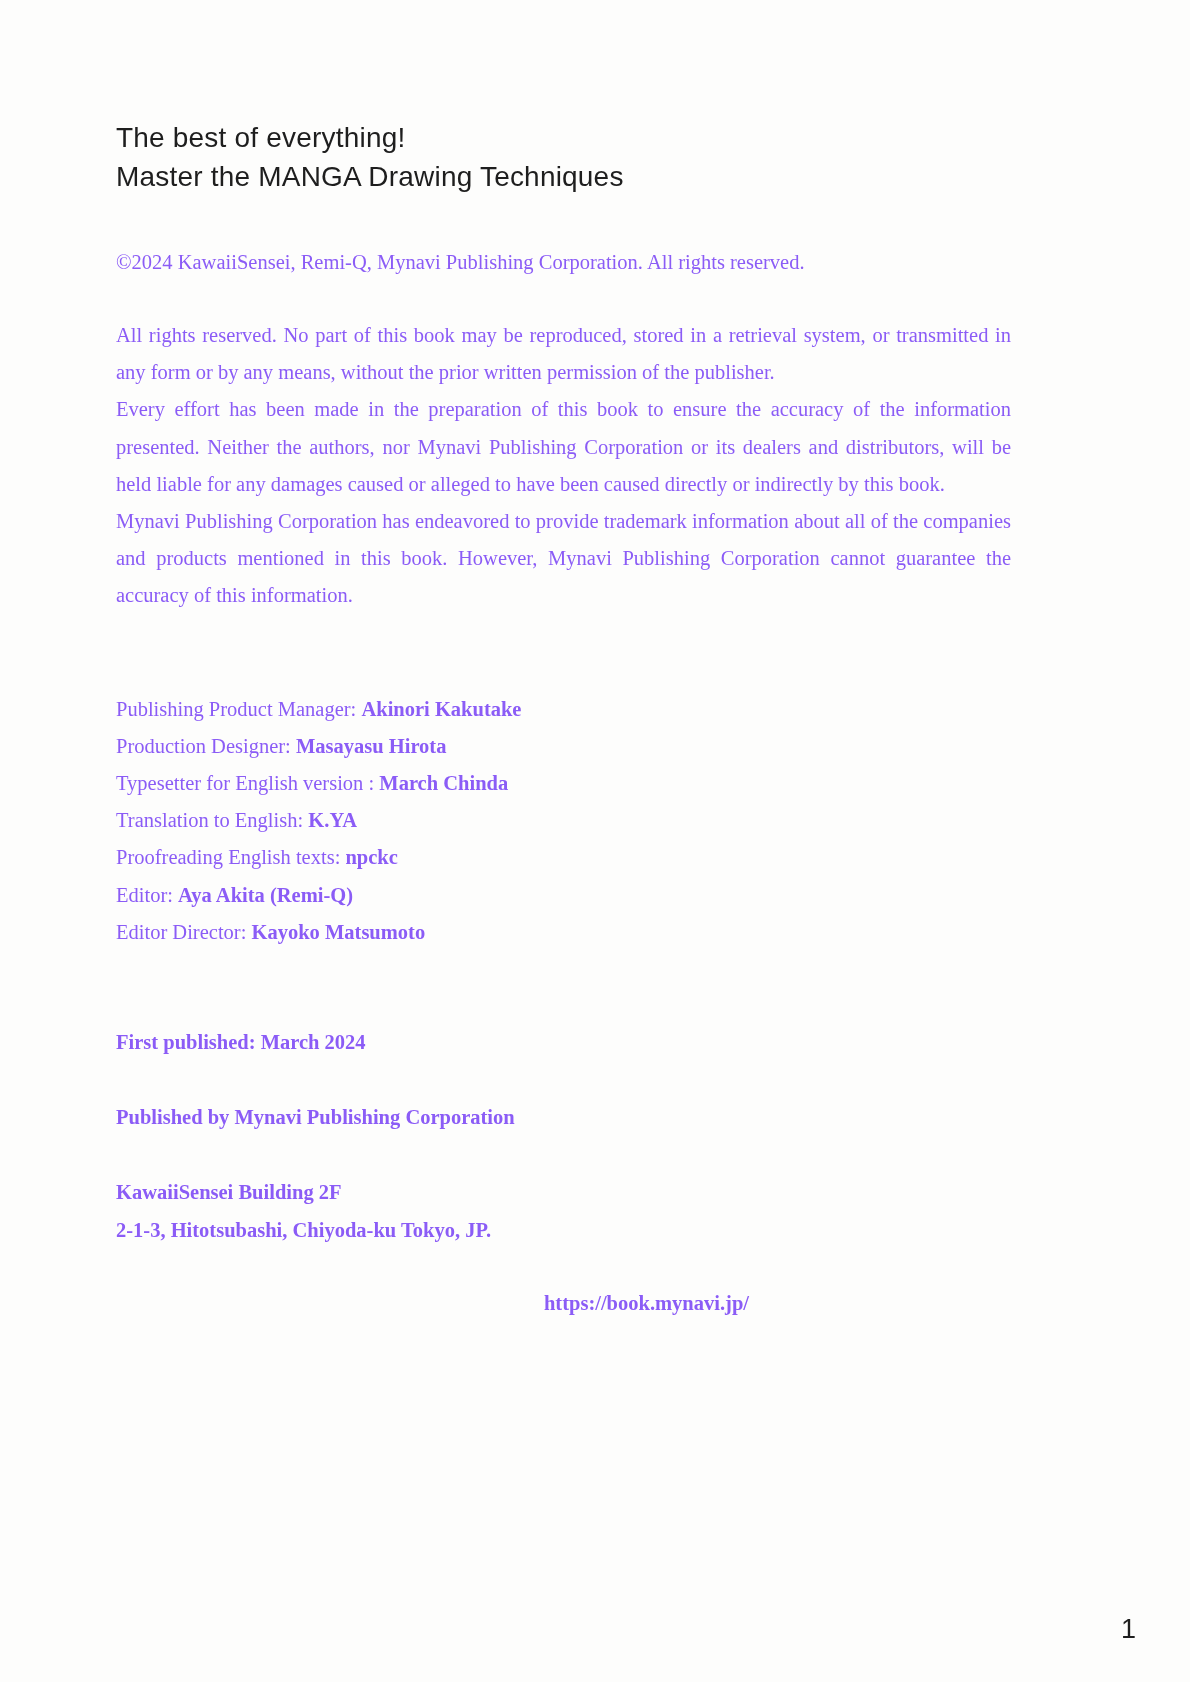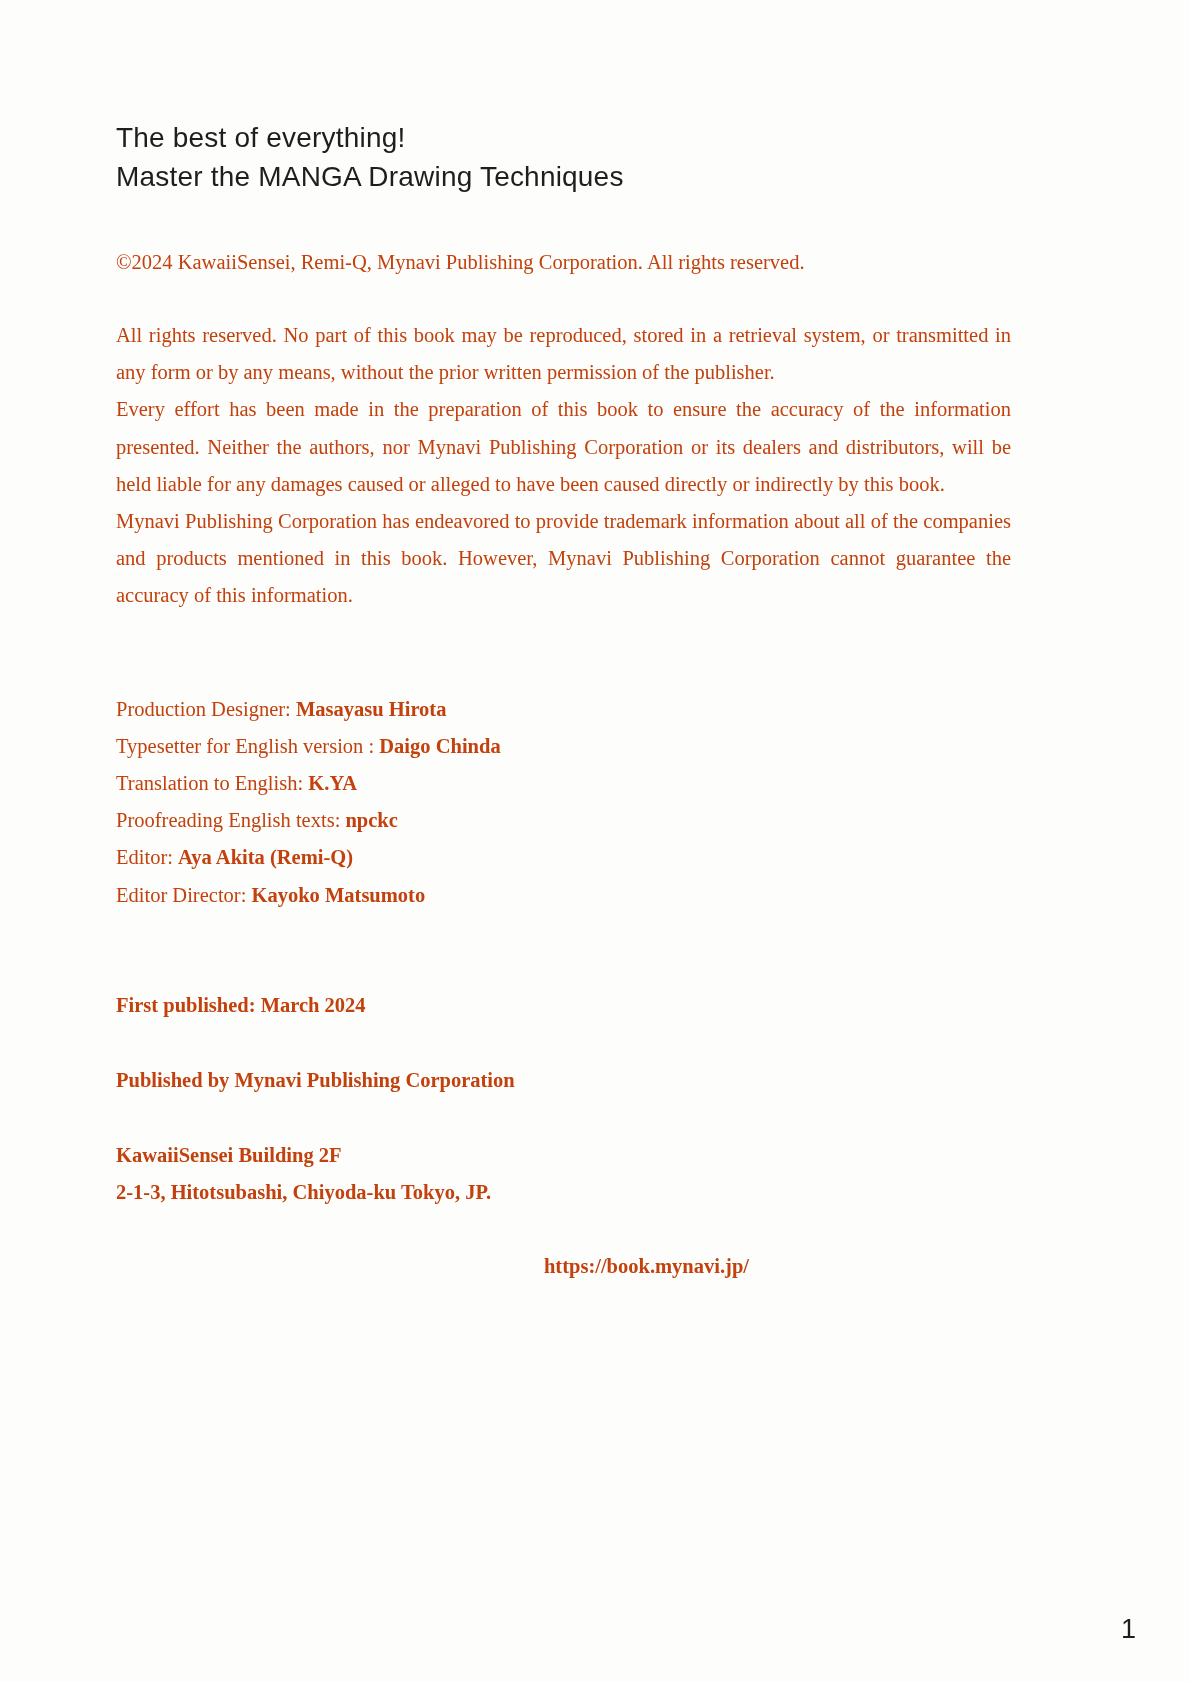--- a/index.html
+++ b/index.html
@@ -28,21 +28,21 @@
     font-family: "Liberation Sans", sans-serif;
     font-weight: 500;
     font-size: 28px;
     line-height: 39px;
     color: #1e1e1e;
     letter-spacing: 0.2px;
   }
   .serif {
     font-family: "Liberation Serif", serif;
     font-size: 20.5px;
-    color: #c2410c;
+    color: #8b5cf6;
   }
   .copyright {
     margin-top: 51px;
     line-height: 30px;
   }
   .legal {
     margin-top: 40px;
     width: 895px;
     text-align: justify;
     line-height: 37.2px;
@@ -89,22 +89,23 @@
 
   <div class="serif copyright">©2024 KawaiiSensei, Remi-Q, Mynavi Publishing Corporation. All rights reserved.</div>
 
   <div class="serif legal">
     <p><span class="lead-italic">All rights reserved.</span><span> No part of this book may be reproduced, stored in a retrieval system, or transmitted in any form or by any means, without the prior written permission of the publisher.</span></p>
     <p>Every effort has been made in the preparation of this book to ensure the accuracy of the information presented. Neither the authors, nor Mynavi Publishing Corporation or its dealers and distributors, will be held liable for any damages caused or alleged to have been caused directly or indirectly by this book.</p>
     <p>Mynavi Publishing Corporation has endeavored to provide trademark information about all of the companies and products mentioned in this book. However, Mynavi Publishing Corporation cannot guarantee the accuracy of this information.</p>
   </div>
 
   <div class="serif credits">
+    <div><span>Publishing Product Manager: </span><span class="credit-name">Akinori Kakutake</span></div>
     <div><span>Production Designer: </span><span class="credit-name">Masayasu Hirota</span></div>
-    <div><span>Typesetter for English version : </span><span class="credit-name">Daigo Chinda</span></div>
+    <div><span>Typesetter for English version : </span><span class="credit-name">March Chinda</span></div>
     <div><span>Translation to English: </span><span class="credit-name">K.YA</span></div>
     <div><span>Proofreading English texts: </span><span class="credit-name">npckc</span></div>
     <div><span>Editor: </span><span class="credit-name">Aya Akita (Remi-Q)</span></div>
     <div><span>Editor Director: </span><span class="credit-name">Kayoko Matsumoto</span></div>
   </div>
 
   <div class="serif pub-block first-published">First published: March 2024</div>
 
   <div class="serif pub-block published-by">Published by Mynavi Publishing Corporation</div>
 

